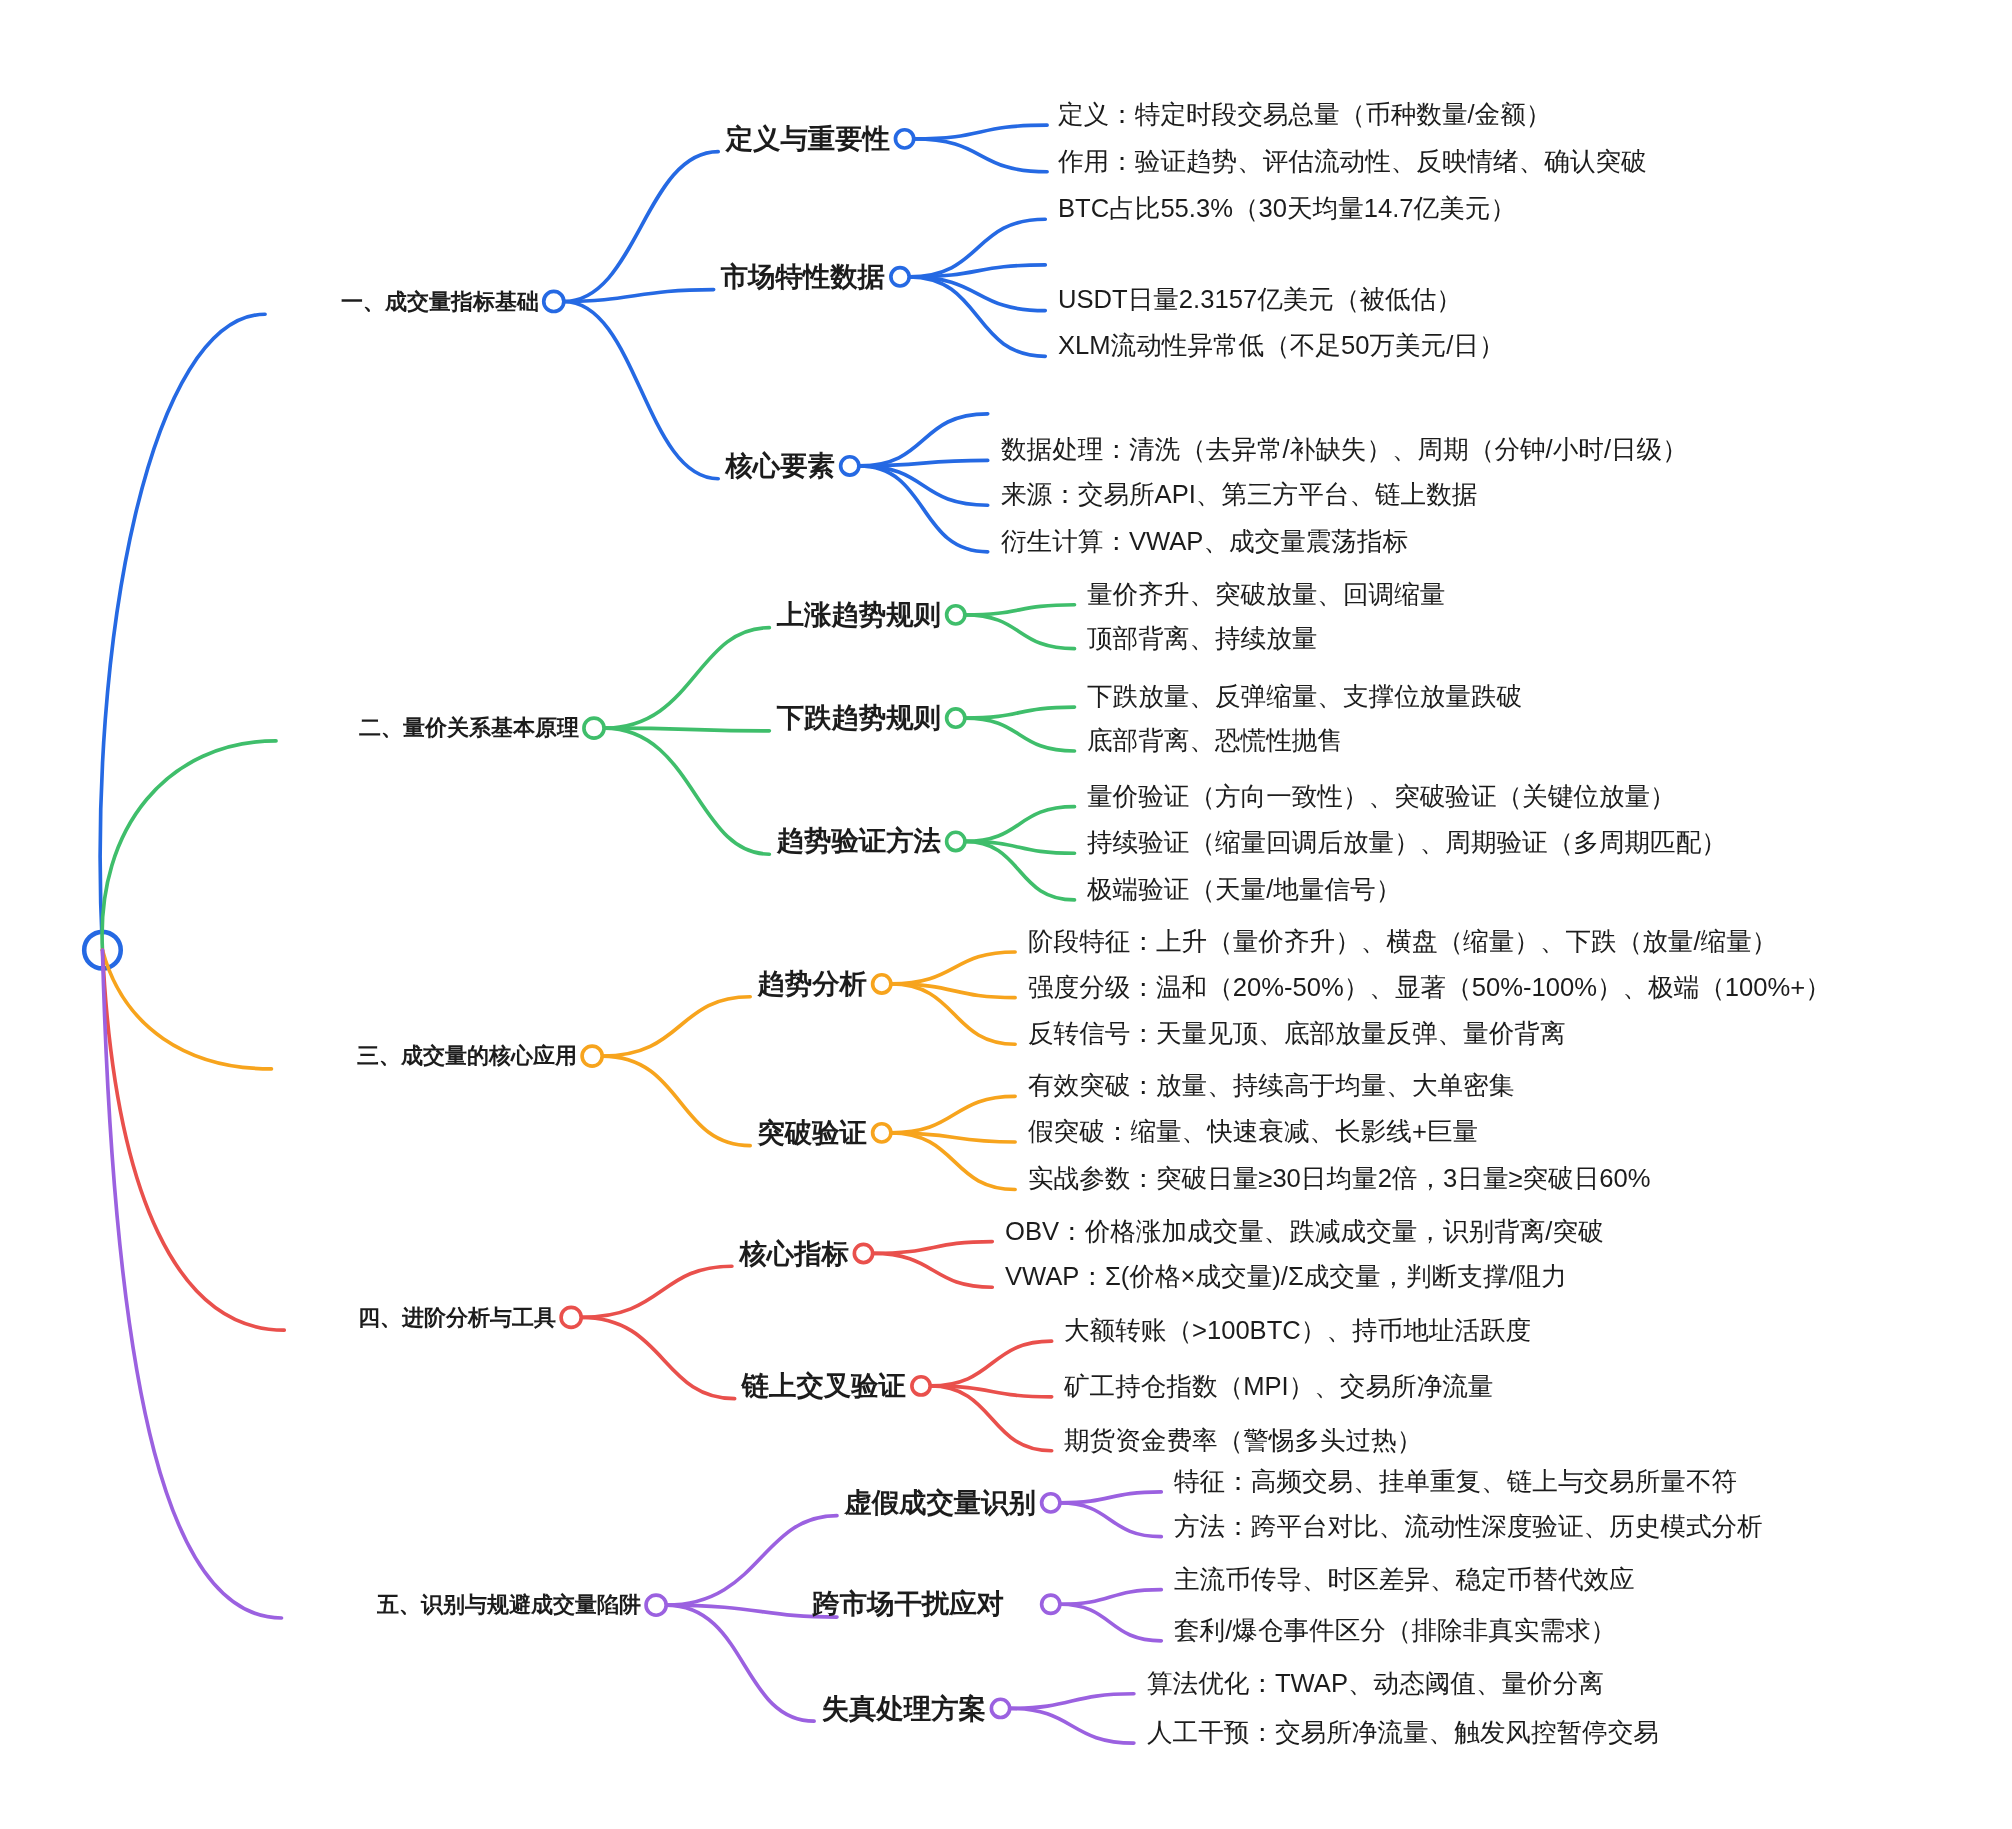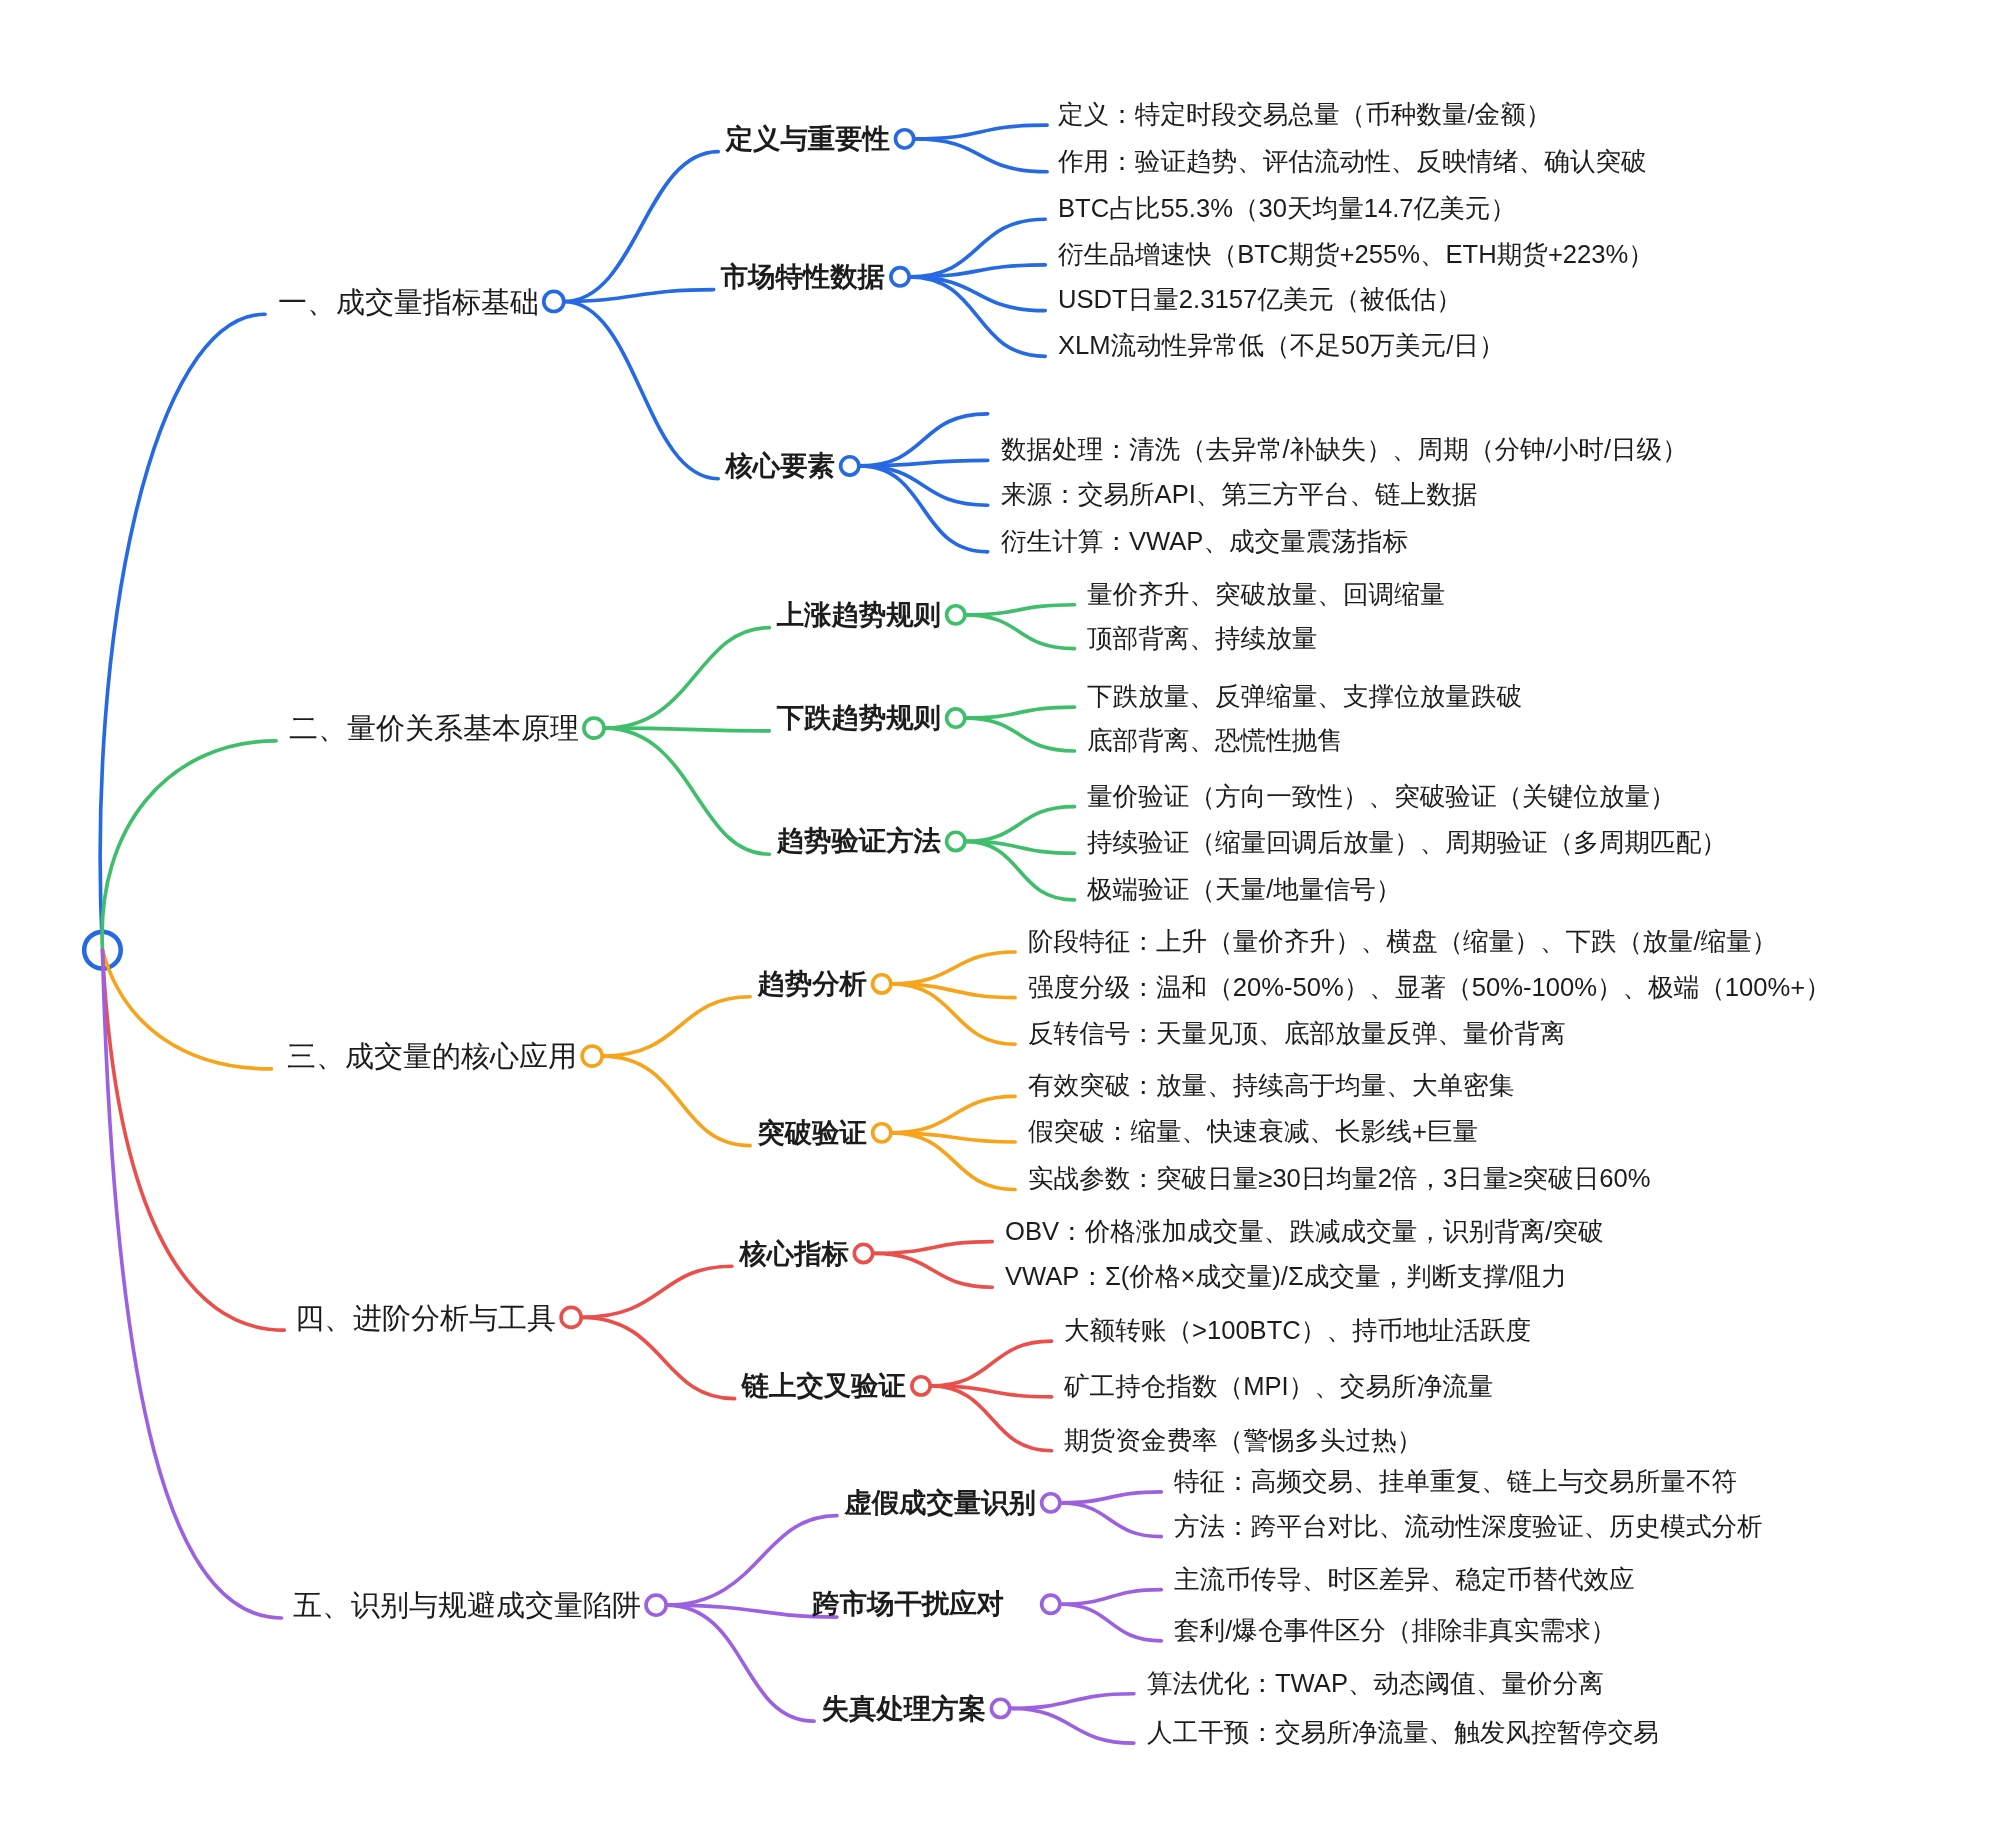--- a/index.html
+++ b/index.html
@@ -5,21 +5,21 @@
   html,body{margin:0;padding:0;background:#ffffff;}
   #canvas{
     position:relative;
     width:2012px;height:1829px;
     background:#ffffff;
     font-family:"Liberation Sans","DejaVu Sans",sans-serif;
     overflow:hidden;
   }
   #lines{position:absolute;left:0;top:0;}
   .node{position:absolute;white-space:nowrap;color:#1c1c1c;font-weight:bold;}
-  .main{font-size:29px;line-height:44px;font-weight:400;text-align:right;}
+  .main{font-size:22px;line-height:44px;font-weight:700;text-align:right;}
   .sub{font-size:27.4px;line-height:40px;text-align:right;}
   .leaf{font-size:25.6px;line-height:37px;font-weight:400;}
 </style>
 </head>
 <body>
 
 <div id="canvas">
 
   <svg id="lines" width="2012" height="1829" viewBox="0 0 2202 2002">
 
@@ -110,21 +110,20 @@
     </g>
   </svg>
 
   <div class="node main" style="right:1473px;top:280px">一、成交量指标基础</div>
   <div class="node sub" style="right:1122px;top:119px">定义与重要性</div>
   <div class="node sub" style="right:1127px;top:257px">市场特性数据</div>
   <div class="node sub" style="right:1177px;top:446px">核心要素</div>
   <div class="node leaf" style="left:1058px;top:143px">作用：验证趋势、评估流动性、反映情绪、确认突破</div>
   <div class="node leaf" style="left:1058px;top:96px">定义：特定时段交易总量（币种数量/金额）</div>
   <div class="node leaf" style="left:1058px;top:190px">BTC占比55.3%（30天均量14.7亿美元）</div>
-  <div class="node leaf" style="left:1058px;top:236px">衍生品增速快（BTC期货+255%、ETH期货+223%）</div>
   <div class="node leaf" style="left:1058px;top:281px">USDT日量2.3157亿美元（被低估）</div>
   <div class="node leaf" style="left:1058px;top:327px">XLM流动性异常低（不足50万美元/日）</div>
   <div class="node leaf" style="left:1001px;top:431px">数据处理：清洗（去异常/补缺失）、周期（分钟/小时/日级）</div>
   <div class="node leaf" style="left:1001px;top:476px">来源：交易所API、第三方平台、链上数据</div>
   <div class="node leaf" style="left:1001px;top:523px">衍生计算：VWAP、成交量震荡指标</div>
 
   <div class="node main" style="right:1433px;top:706px">二、量价关系基本原理</div>
   <div class="node sub" style="right:1071px;top:595px">上涨趋势规则</div>
   <div class="node sub" style="right:1071px;top:698px">下跌趋势规则</div>
   <div class="node sub" style="right:1071px;top:821px">趋势验证方法</div>

